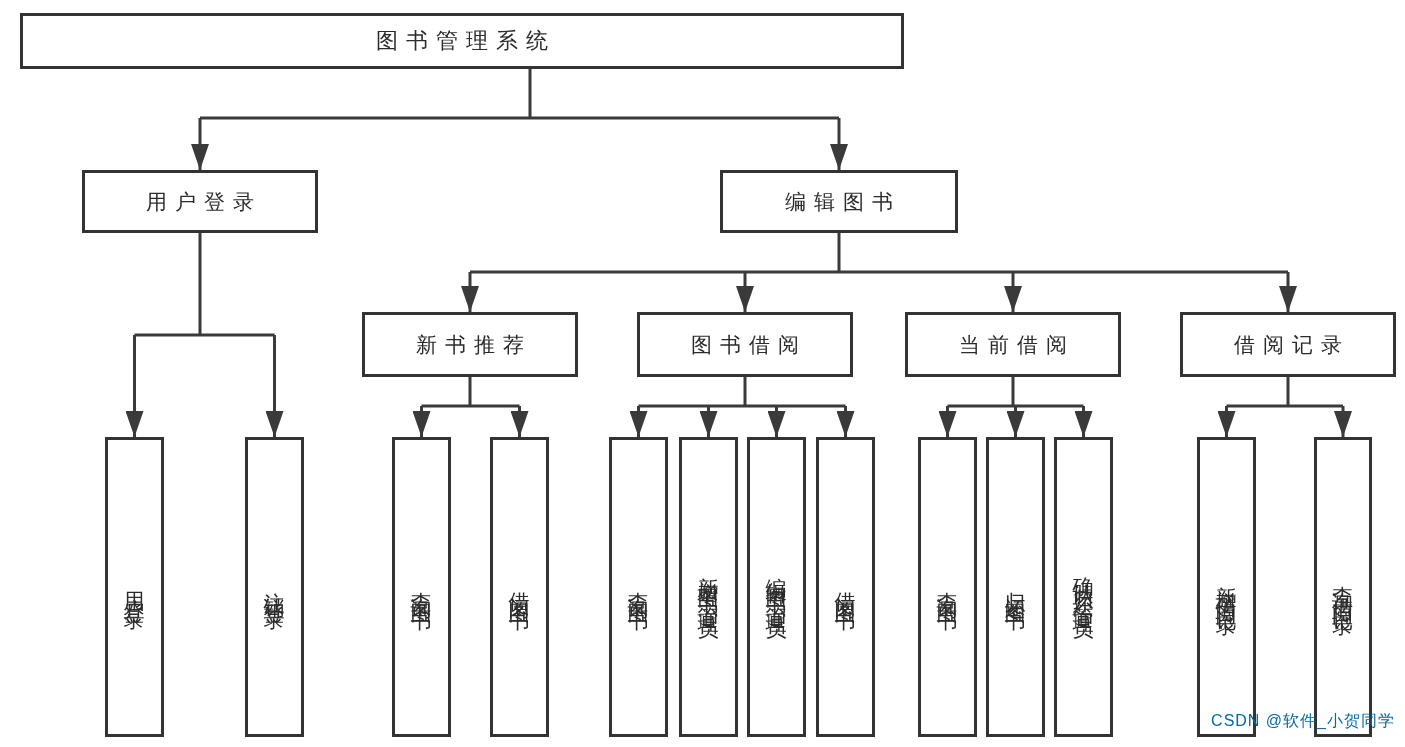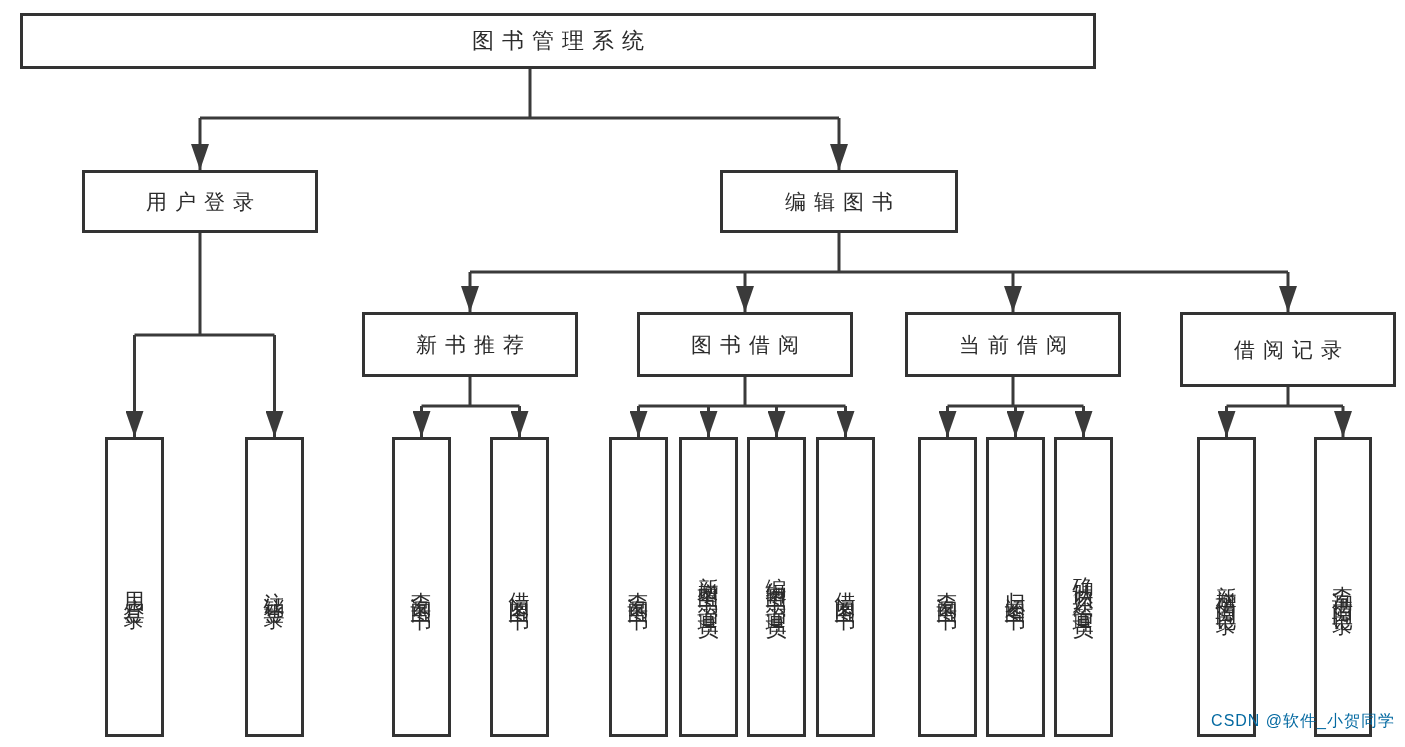--- a/index.html
+++ b/index.html
@@ -66,41 +66,41 @@
       <line x1="947.5" y1="406" x2="947.5" y2="437" marker-end="url(#arw)"></line>
       <line x1="1015.5" y1="406" x2="1015.5" y2="437" marker-end="url(#arw)"></line>
       <line x1="1083.5" y1="406" x2="1083.5" y2="437" marker-end="url(#arw)"></line>
 
       <path d="M1288,377 V406 M1226.5,406 H1343"></path>
       <line x1="1226.5" y1="406" x2="1226.5" y2="437" marker-end="url(#arw)"></line>
       <line x1="1343" y1="406" x2="1343" y2="437" marker-end="url(#arw)"></line>
     </g>
   </svg>
 
-  <div class="node root" style="left:20px;top:13px;width:1076px;height:56px;text-align:center;">
+  <div class="node root" style="left:20px;top:13px;width:884px;height:56px;text-align:center;">
     <span>图书管理系统</span>
   </div>
 
   <div class="node hnode" style="left:82px;top:170px;width:236px;height:63px;">
     <span>用户登录</span>
   </div>
   <div class="node hnode" style="left:720px;top:170px;width:238px;height:63px;">
     <span>编辑图书</span>
   </div>
 
   <div class="node hnode" style="left:362px;top:312px;width:216px;height:65px;text-align:right;">
     <span>新书推荐</span>
   </div>
   <div class="node hnode" style="left:905px;top:312px;width:216px;height:65px;">
     <span>当前借阅</span>
   </div>
   <div class="node hnode" style="left:637px;top:312px;width:216px;height:65px;">
     <span>图书借阅</span>
   </div>
-  <div class="node hnode" style="left:1180px;top:312px;width:216px;height:75px;">
+  <div class="node hnode" style="left:1180px;top:312px;width:216px;height:65px;">
     <span>借阅记录</span>
   </div>
 
   <div class="node leaf" style="left:105px;top:437px;">
     <span>用户登录</span>
   </div>
   <div class="node leaf" style="left:245px;top:437px;">
     <span>注销登录</span>
   </div>
 

